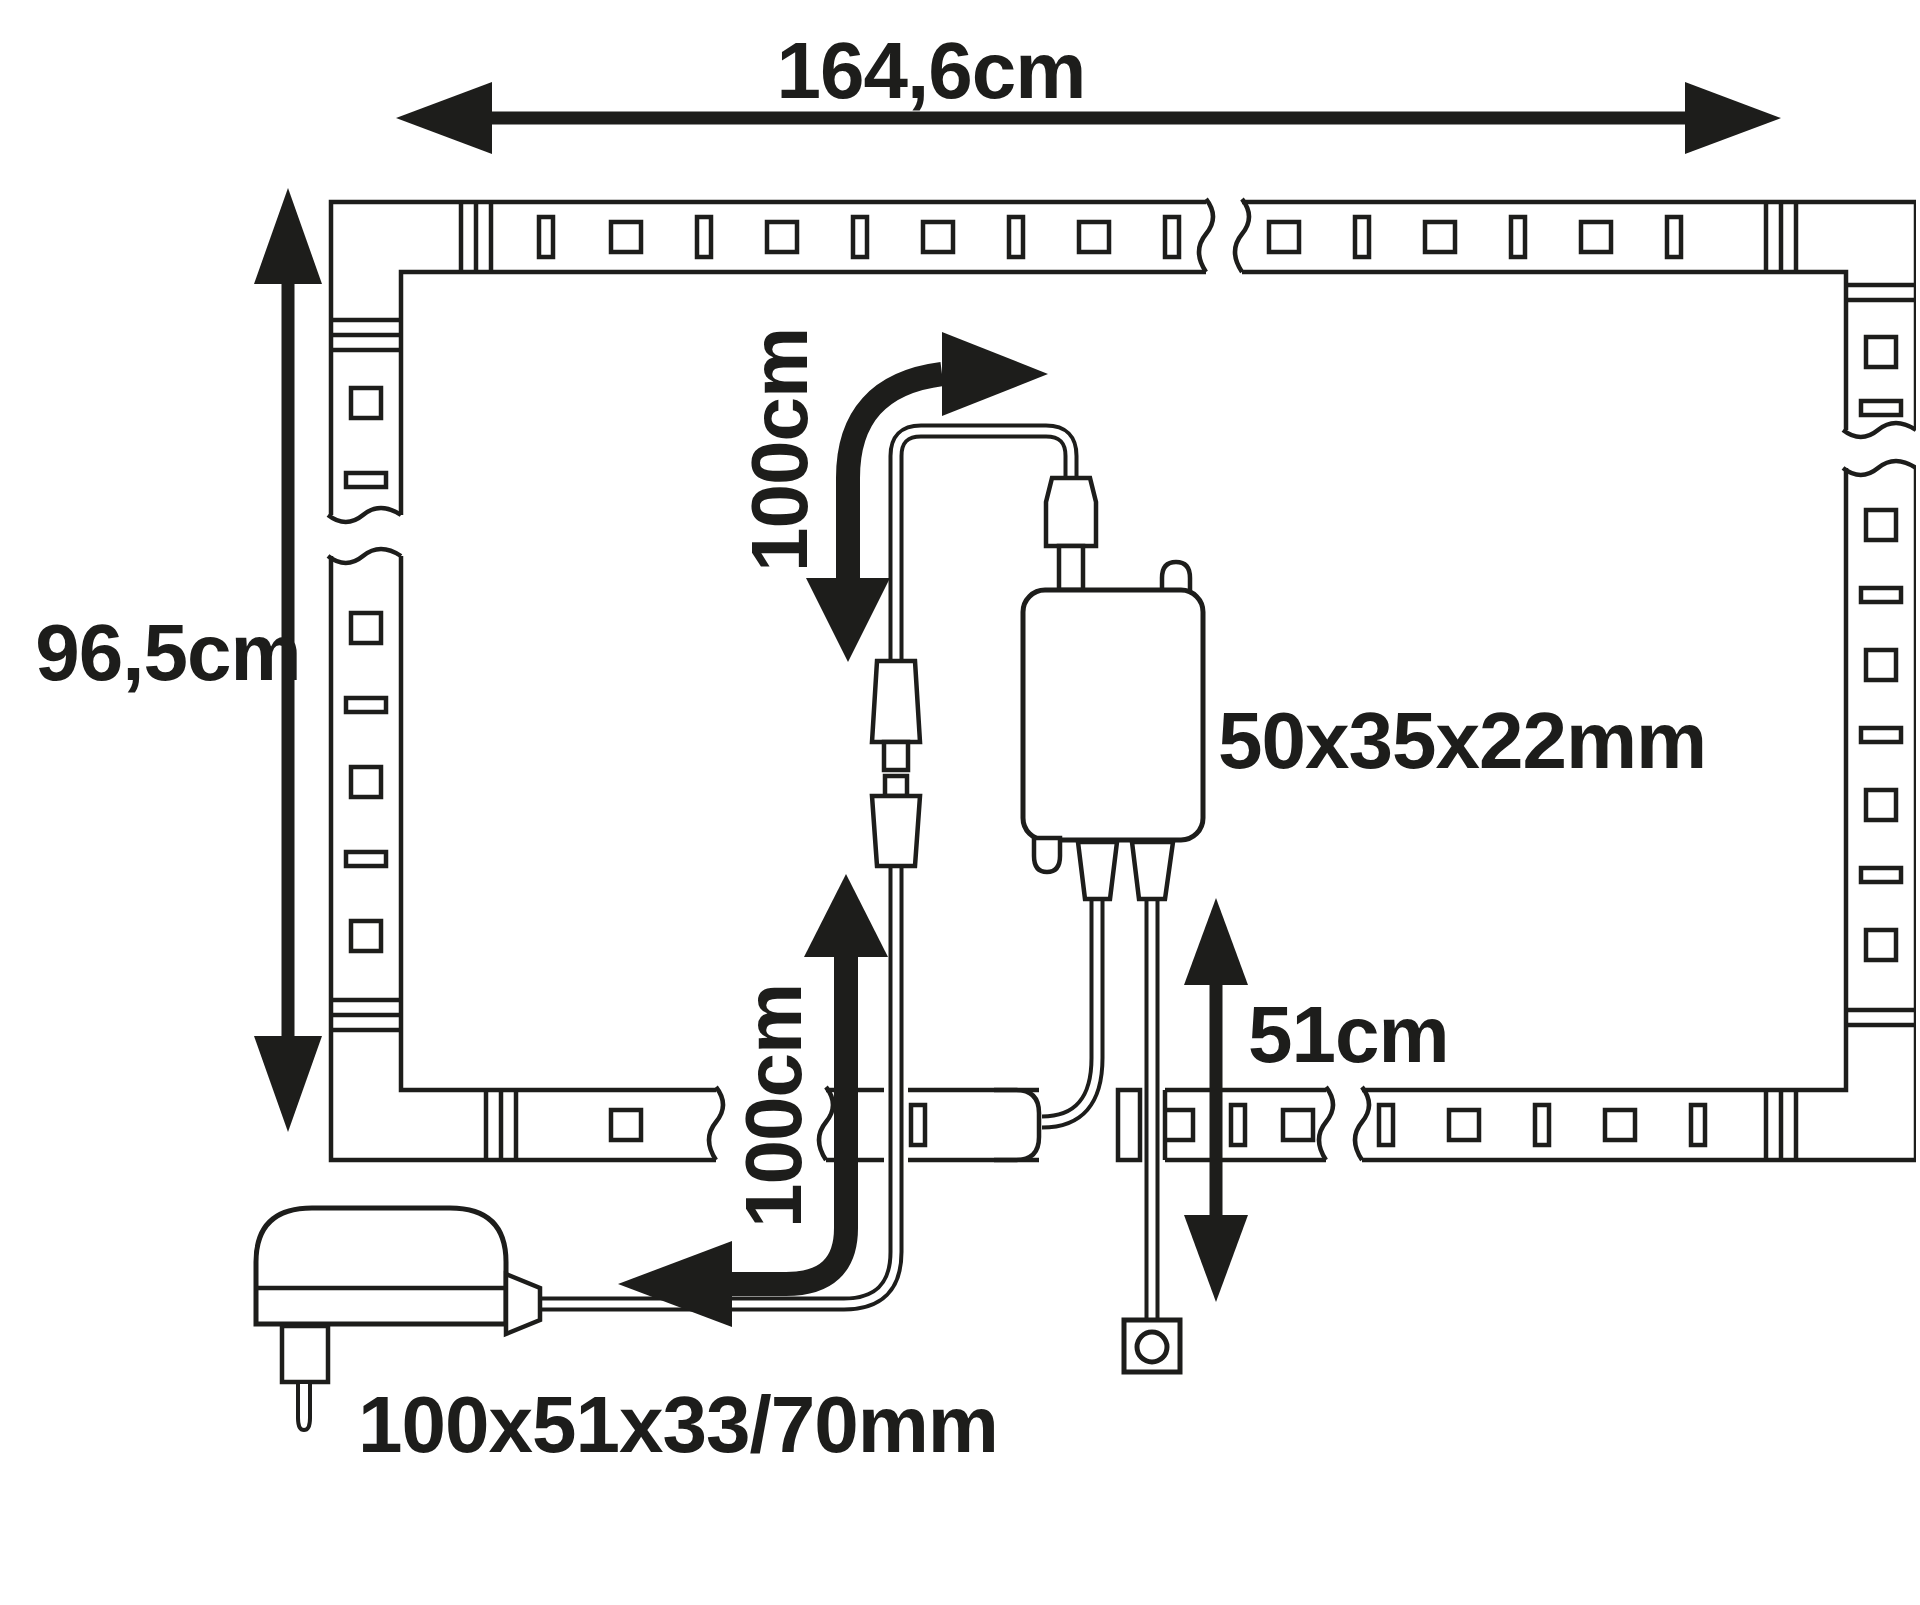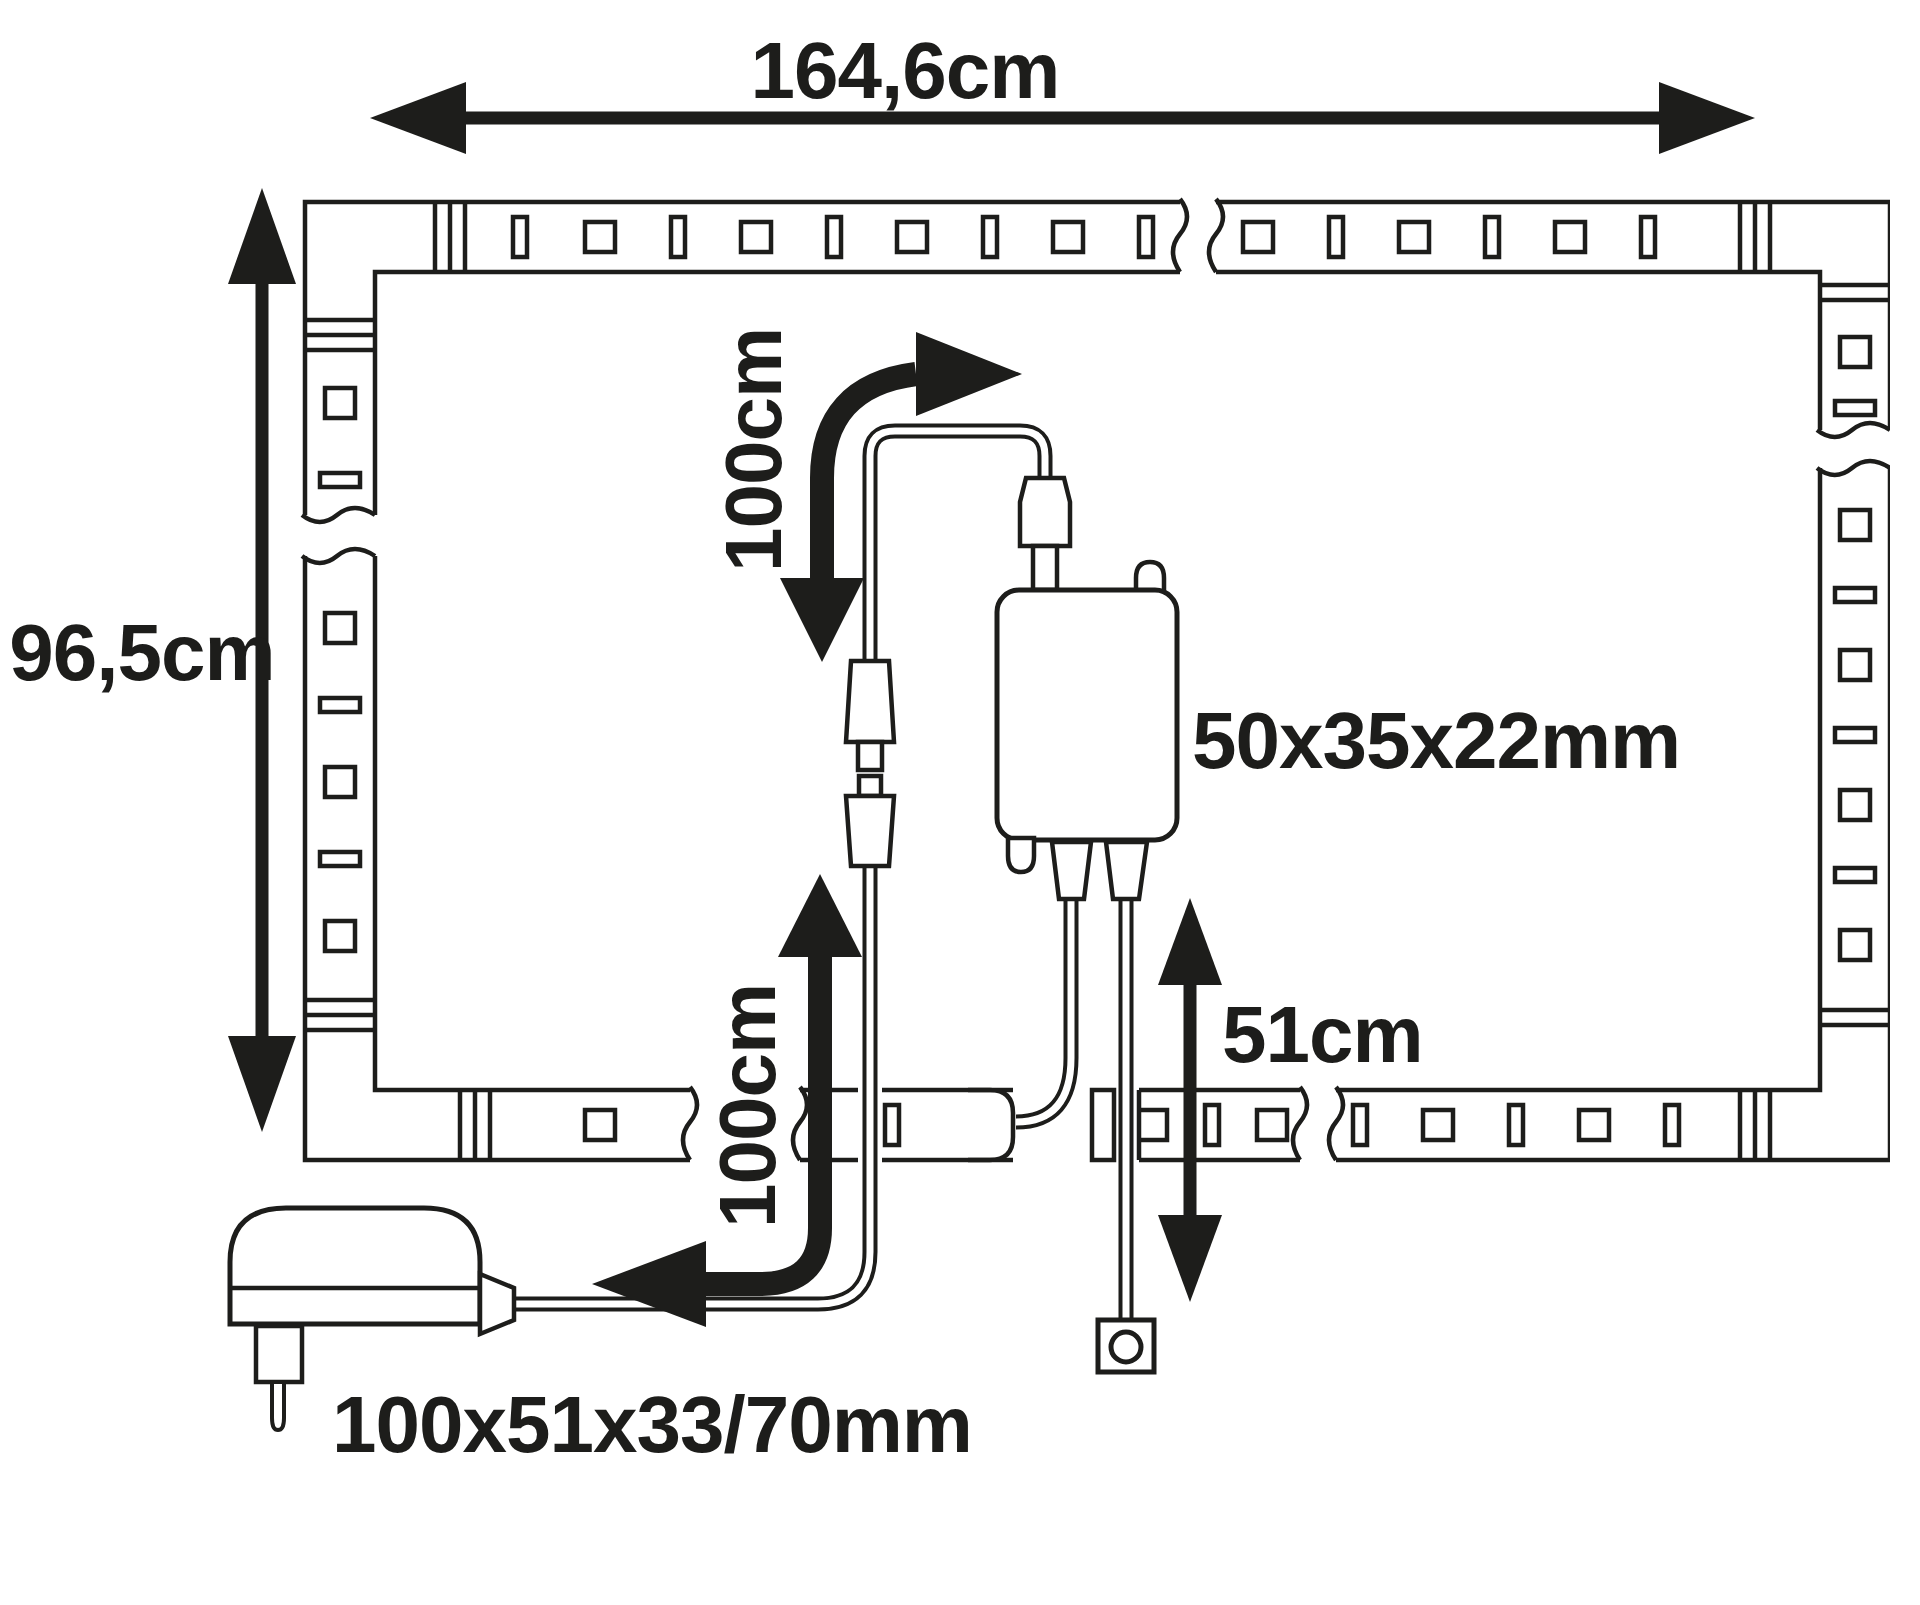--- a/index.html
+++ b/index.html
@@ -1,16 +1,16 @@
 <!DOCTYPE html>
 <html><head>
 <meta charset="utf-8">
 <style>
   html,body{margin:0;padding:0;background:#ffffff;}
-  .canvas{width:1890px;height:1605px;position:relative;background:#ffffff;overflow:hidden;}
+  .canvas{width:1890px;height:1605px;position:relative;background:#ffffff;overflow:hidden;margin-left:26px;}
   svg{display:block;}
   .lbl{font-family:"Liberation Sans",sans-serif;font-weight:bold;font-size:80px;letter-spacing:-1px;}
 </style>
 </head>
 <body>
 
 <div class="canvas">
 <svg id="diagram" width="1920" height="1605" viewBox="0 0 1920 1605">
 
   <g id="g-frame">

